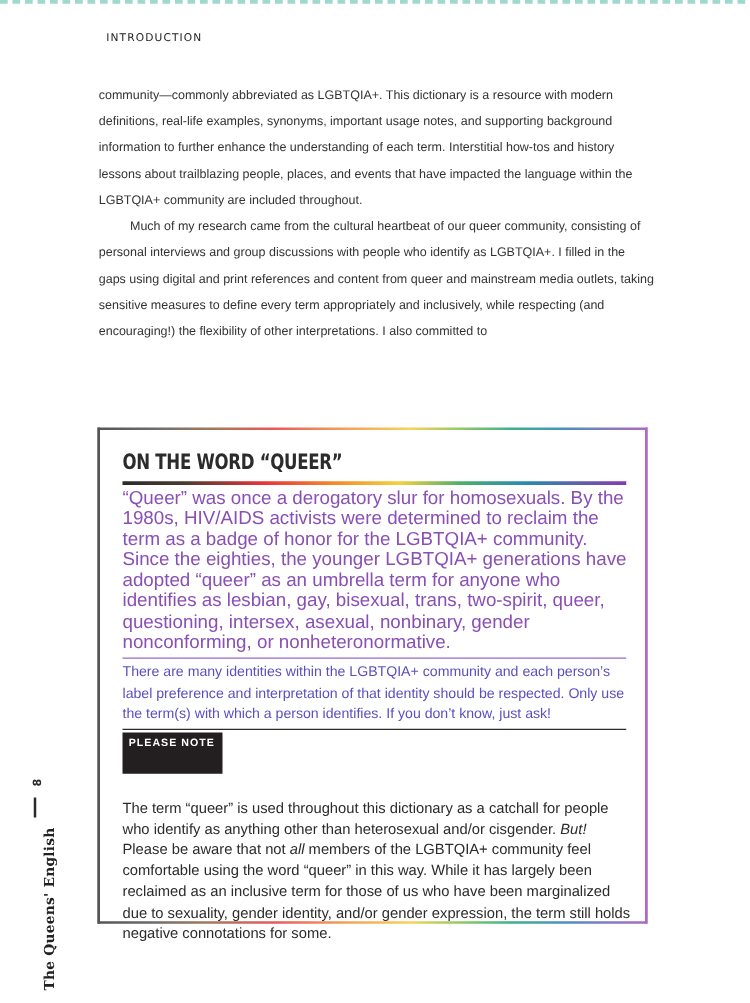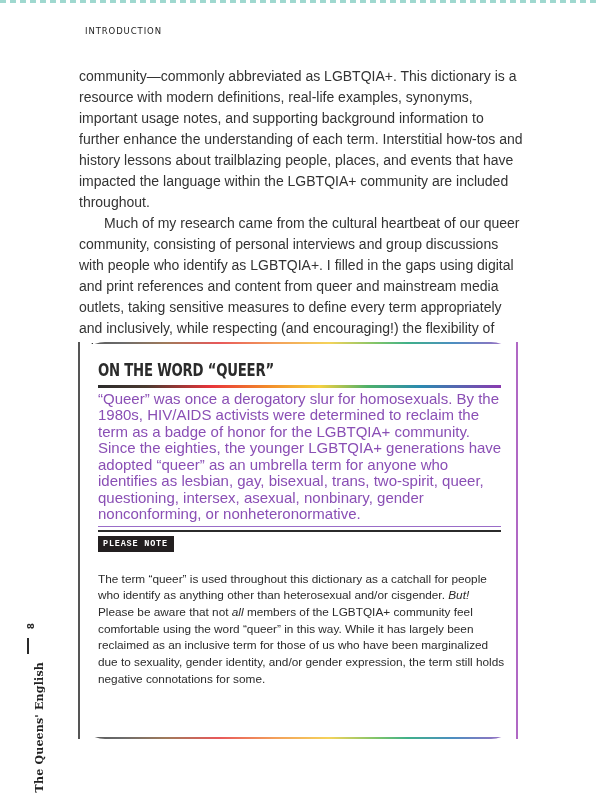--- a/index.html
+++ b/index.html
@@ -15,30 +15,29 @@
 
     .running-head {
       position: absolute; left: 85px; top: 26px;
       font-family: "DejaVu Sans", sans-serif; font-weight: normal;
       font-size: 8.5px; letter-spacing: 0.9px; color: #222;
     }
 
     .body-text {
       position: absolute; left: 79px; top: 66px; width: 445px;
       font-family: "Liberation Sans", sans-serif;
-      font-size: 14px; line-height: 21px; color: #333;
+      font-size: 10px; line-height: 21px; color: #333;
     }
     .body-text p { margin: 0; }
     .body-text p.indent { text-indent: 25px; }
 
     .sidebar-box {
       position: absolute; left: 78px; top: 342px; width: 440px; height: 397px;
       padding: 2px;
       background: linear-gradient(to right, #555 0%, #6b6b6b 10%, #a07a5a 20%, #e8585a 32%, #f3a05a 45%, #f5d35a 57%, #7dc46a 68%, #3fb08a 75%, #4b8fc0 85%, #b068c4 100%);
-      border-radius: 27px;
     }
     .sidebar-inner {
       position: relative; width: 100%; height: 100%; background: #fff;
       border-left: 0; padding: 14px 16px 0 18px;
     }
     .left-edge { position: absolute; left: -2px; top: -2px; width: 2px; height: calc(100% + 4px); background: #555; }
     .right-edge { position: absolute; right: -2px; top: -2px; width: 2px; height: calc(100% + 4px); background: #b068c4; }
 
     .box-title {
       font-family: "DejaVu Sans", sans-serif; font-weight: bold;
@@ -54,22 +53,22 @@
       color: #8a4fb5; font-size: 15px; line-height: 16.5px; width: 405px; margin-top: 3px;
     }
     .blue-text {
       color: #5a4fc0; font-size: 11.3px; line-height: 16.5px; width: 405px; margin-top: 3px;
     }
     .purple-rule { height: 1.5px; width: 403px; background: #9a6cc8; margin-top: 3px; }
     .dark-rule { height: 1.5px; width: 403px; background: #2b2b2b; margin-top: 3px; }
 
     .note-label {
       display: inline-block; background: #231f20; color: #fff;
-      font-family: Liberation Mono, monospace; font-weight: bold; font-size: 8.5px;
-      letter-spacing: 0.8px; padding: 3px 6px 3px 5px; margin-top: 0;
+      font-family: Liberation Sans, sans-serif; font-weight: bold; font-size: 8.5px;
+      letter-spacing: 0.8px; padding: 3px 6px 20px 5px; margin-top: 0;
     }
     .note-text {
       color: #2b2b2b; font-size: 11.8px; line-height: 16.7px; width: 410px; margin-top: 19px;
     }
     .note-text em { font-style: italic; }
     .page-number {
       position: absolute; left: 28px; top: 621px;
       font-family: "DejaVu Sans", sans-serif; font-weight: bold; font-size: 9px;
       color: #2a2a2a; transform: rotate(-90deg); transform-origin: center;
     }
@@ -101,20 +100,21 @@
   <div class="sidebar-inner">
     <div class="left-edge"></div>
     <div class="right-edge"></div>
 
     <div class="box-title">ON THE WORD “QUEER”</div>
     <div class="rainbow-rule"></div>
 
     <p class="purple-text">“Queer” was once a derogatory slur for homosexuals. By the 1980s, HIV/AIDS activists were determined to reclaim the term as a badge of honor for the LGBTQIA+ community. Since the eighties, the younger LGBTQIA+ generations have adopted “queer” as an umbrella term for anyone who identifies as lesbian, gay, bisexual, trans, two-spirit, queer, questioning, intersex, asexual, nonbinary, gender nonconforming, or nonheteronormative.</p>
     <div class="purple-rule"></div>
 
+    <p class="blue-text">There are many identities within the LGBTQIA+ community and each person’s label preference and interpretation of that identity should be respected. Only use the term(s) with which a person identifies. If you don’t know, just ask!</p>
     <div class="dark-rule"></div>
 
     <div class="note-label">PLEASE NOTE</div>
 
     <p class="note-text"><span>The term “queer” is used throughout this dictionary as a catchall for people who identify as anything other than heterosexual and/or cisgender. </span><em>But!</em><span> Please be aware that not </span><em>all</em><span> members of the LGBTQIA+ community feel comfortable using the word “queer” in this way. While it has largely been reclaimed as an inclusive term for those of us who have been marginalized due to sexuality, gender identity, and/or gender expression, the term still holds negative connotations for some.</span></p>
   </div>
 </div>
 
 <div class="page-number">8</div>
 <div class="folio-bar"></div>

